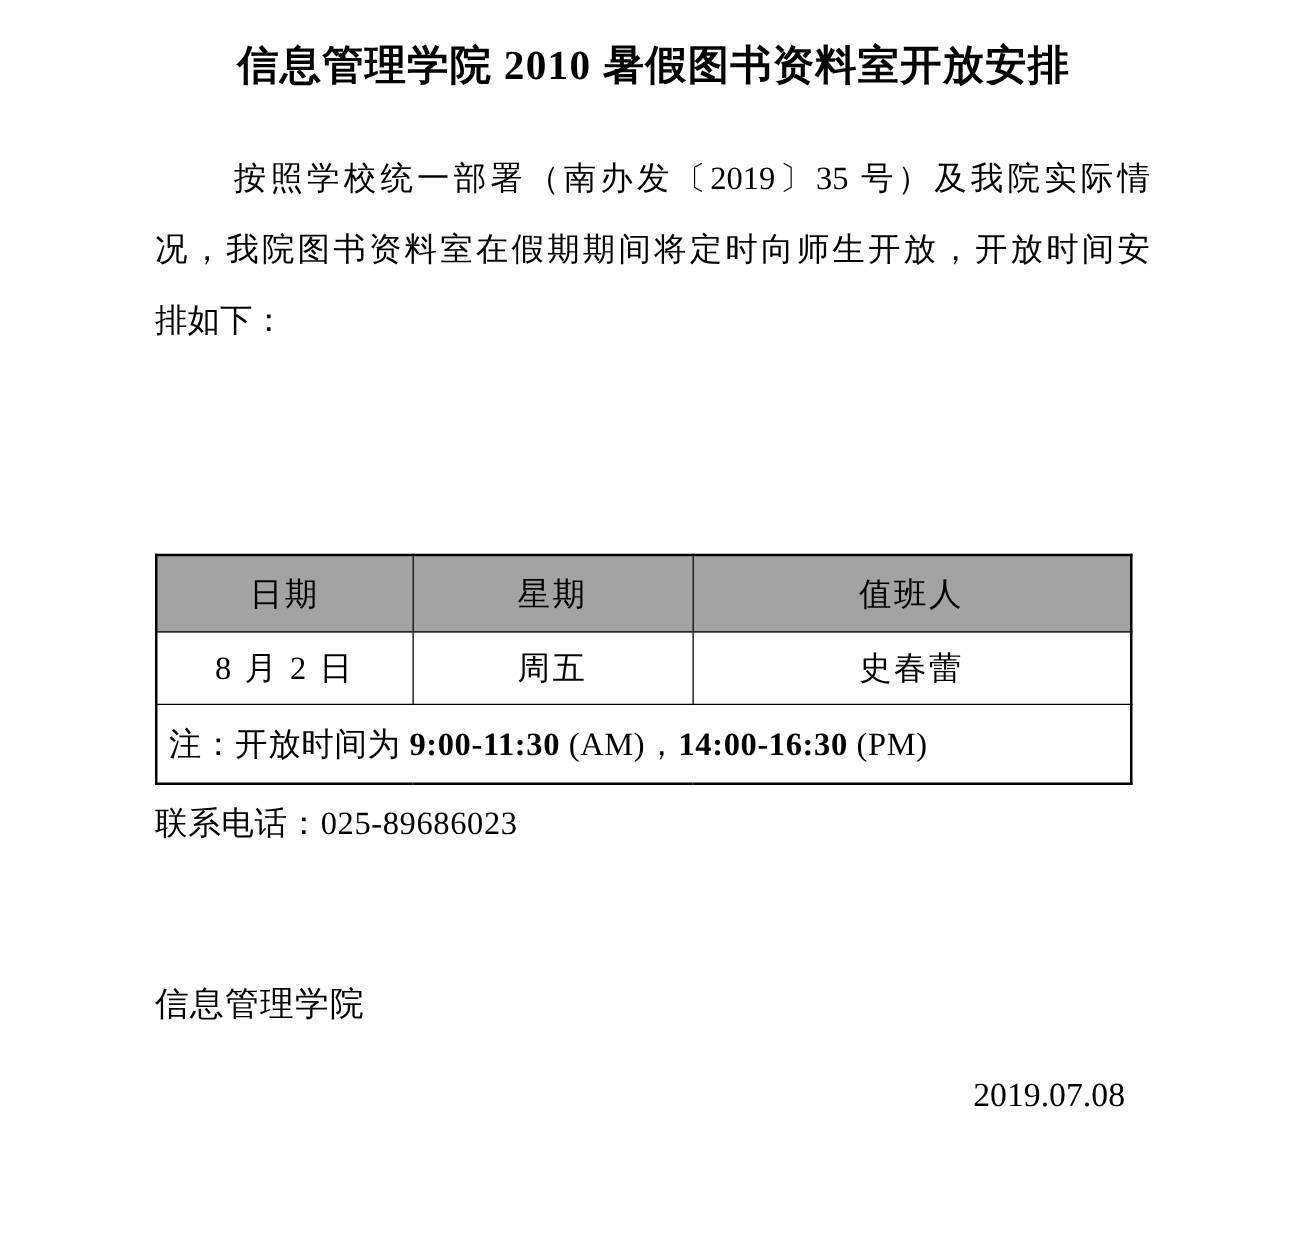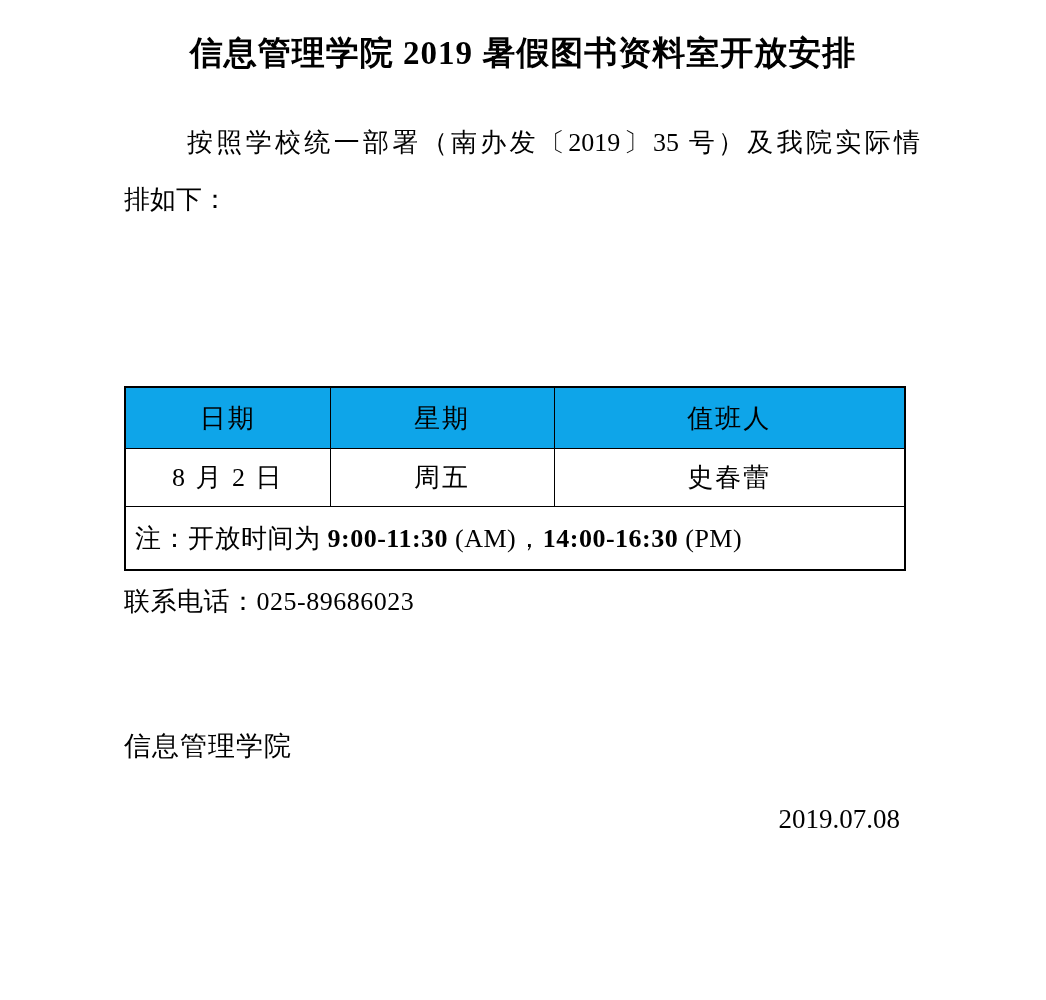--- a/index.html
+++ b/index.html
@@ -87,37 +87,38 @@
     font-size: 27px;
     line-height: 30px;
     padding-right: 20px;
   }
 </style>
 </head>
 <body>
 
 <div class="page">
 
-  <div class="title">信息管理学院 2019 暑假图书资料室开放安排</div>
+  <div class="title">信息管理学院 2010 暑假图书资料室开放安排</div>
 
   <div class="content">
 
     <div class="para">
       <div class="line first spread">按照学校统一部署（南办发〔2019〕35 号）及我院实际情</div>
+      <div class="line spread">况，我院图书资料室在假期期间将定时向师生开放，开放时间安</div>
       <div class="line">排如下：</div>
     </div>
 
     <table class="schedule">
       <colgroup>
         <col style="width:205px">
         <col style="width:224px">
         <col style="width:351px">
       </colgroup>
       <thead>
-        <tr style="background-color: #0ea5e9;">
+        <tr style="background-color: #a3a3a3;">
           <th>日期</th>
           <th>星期</th>
           <th>值班人</th>
         </tr>
       </thead>
       <tbody>
         <tr class="data-row">
           <td>8 月 2 日</td>
           <td>周五</td>
           <td>史春蕾</td>

